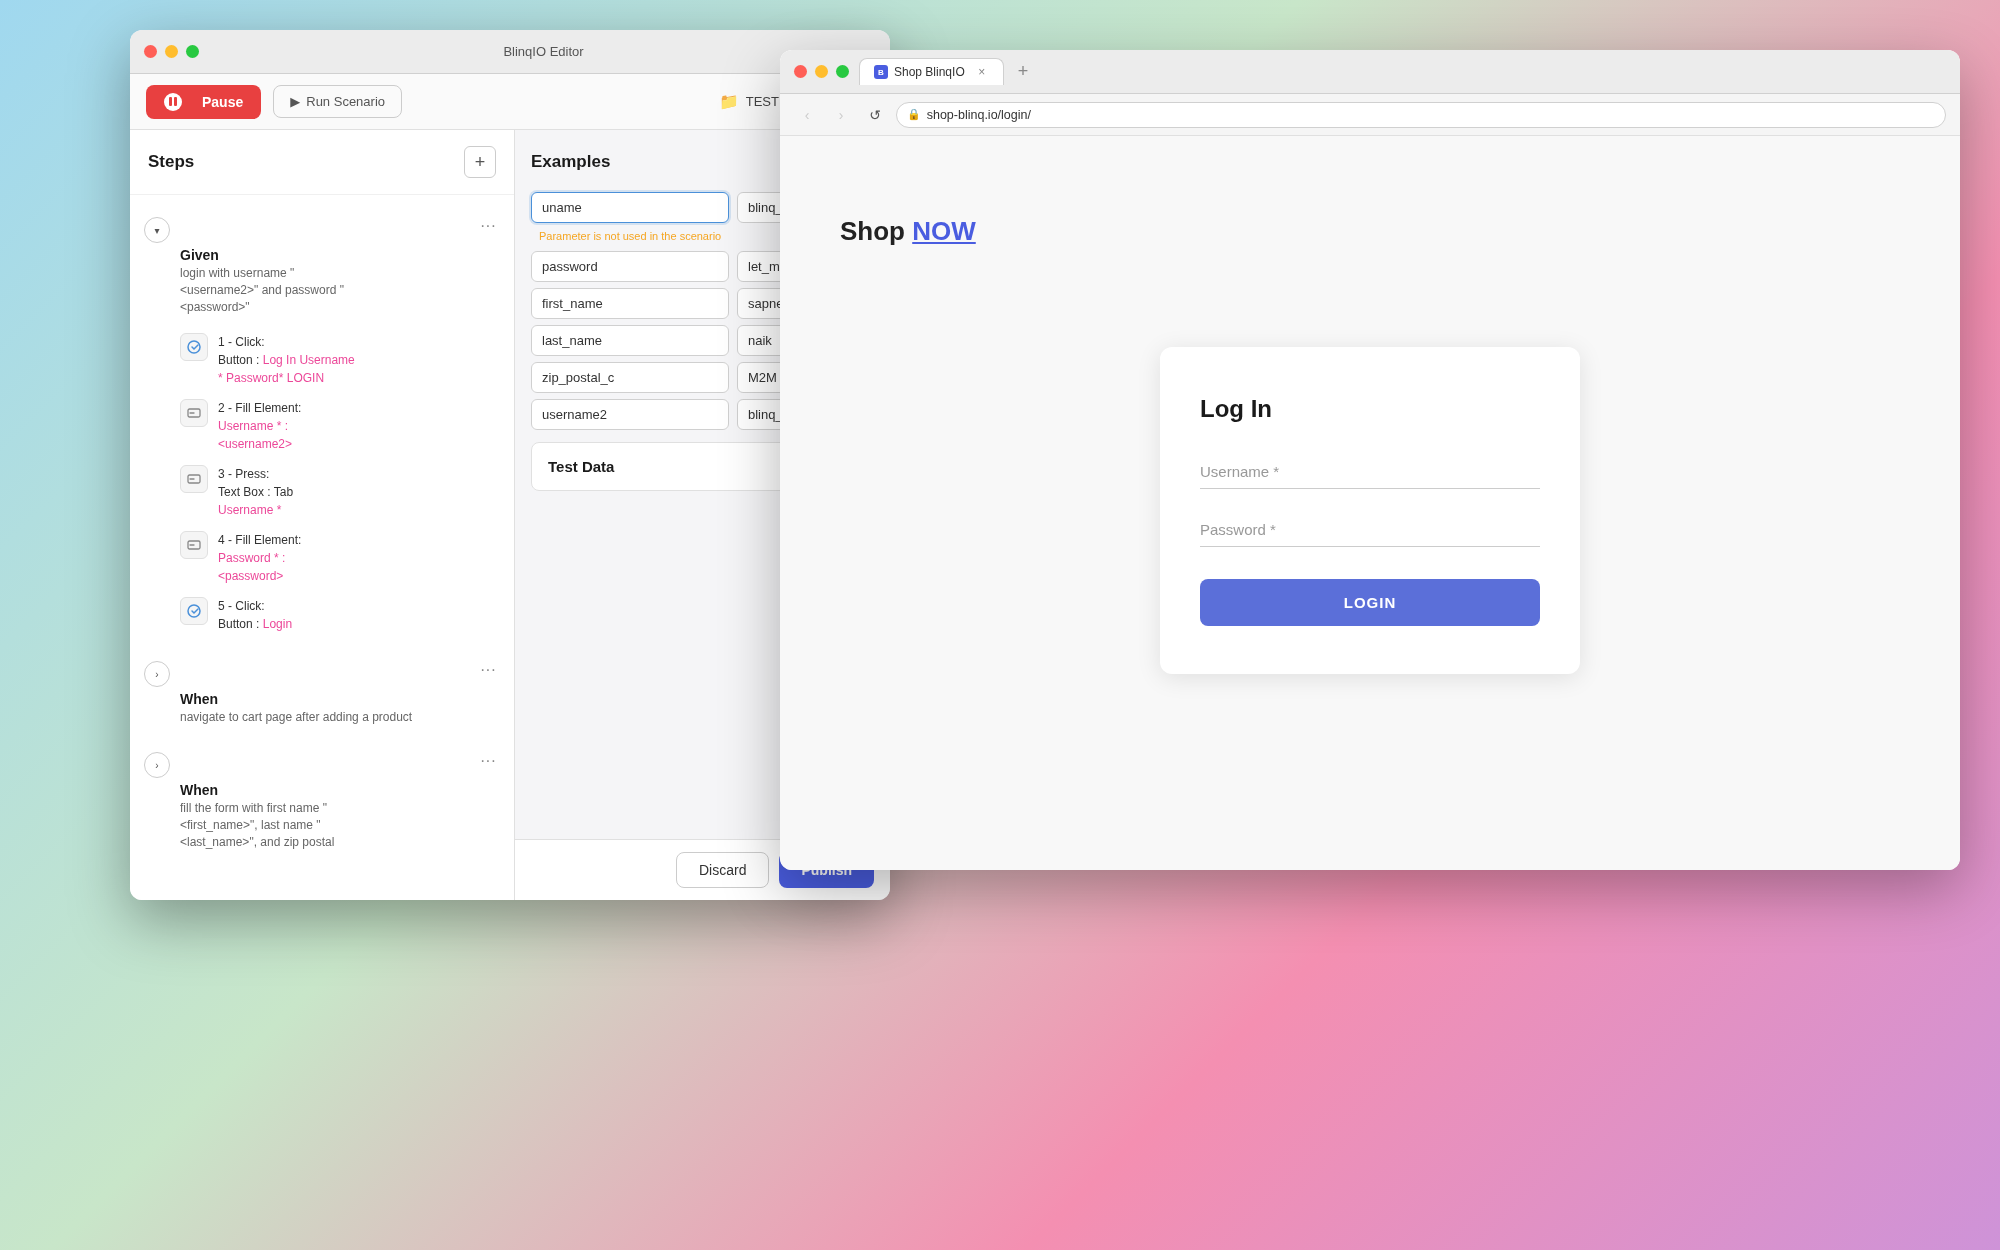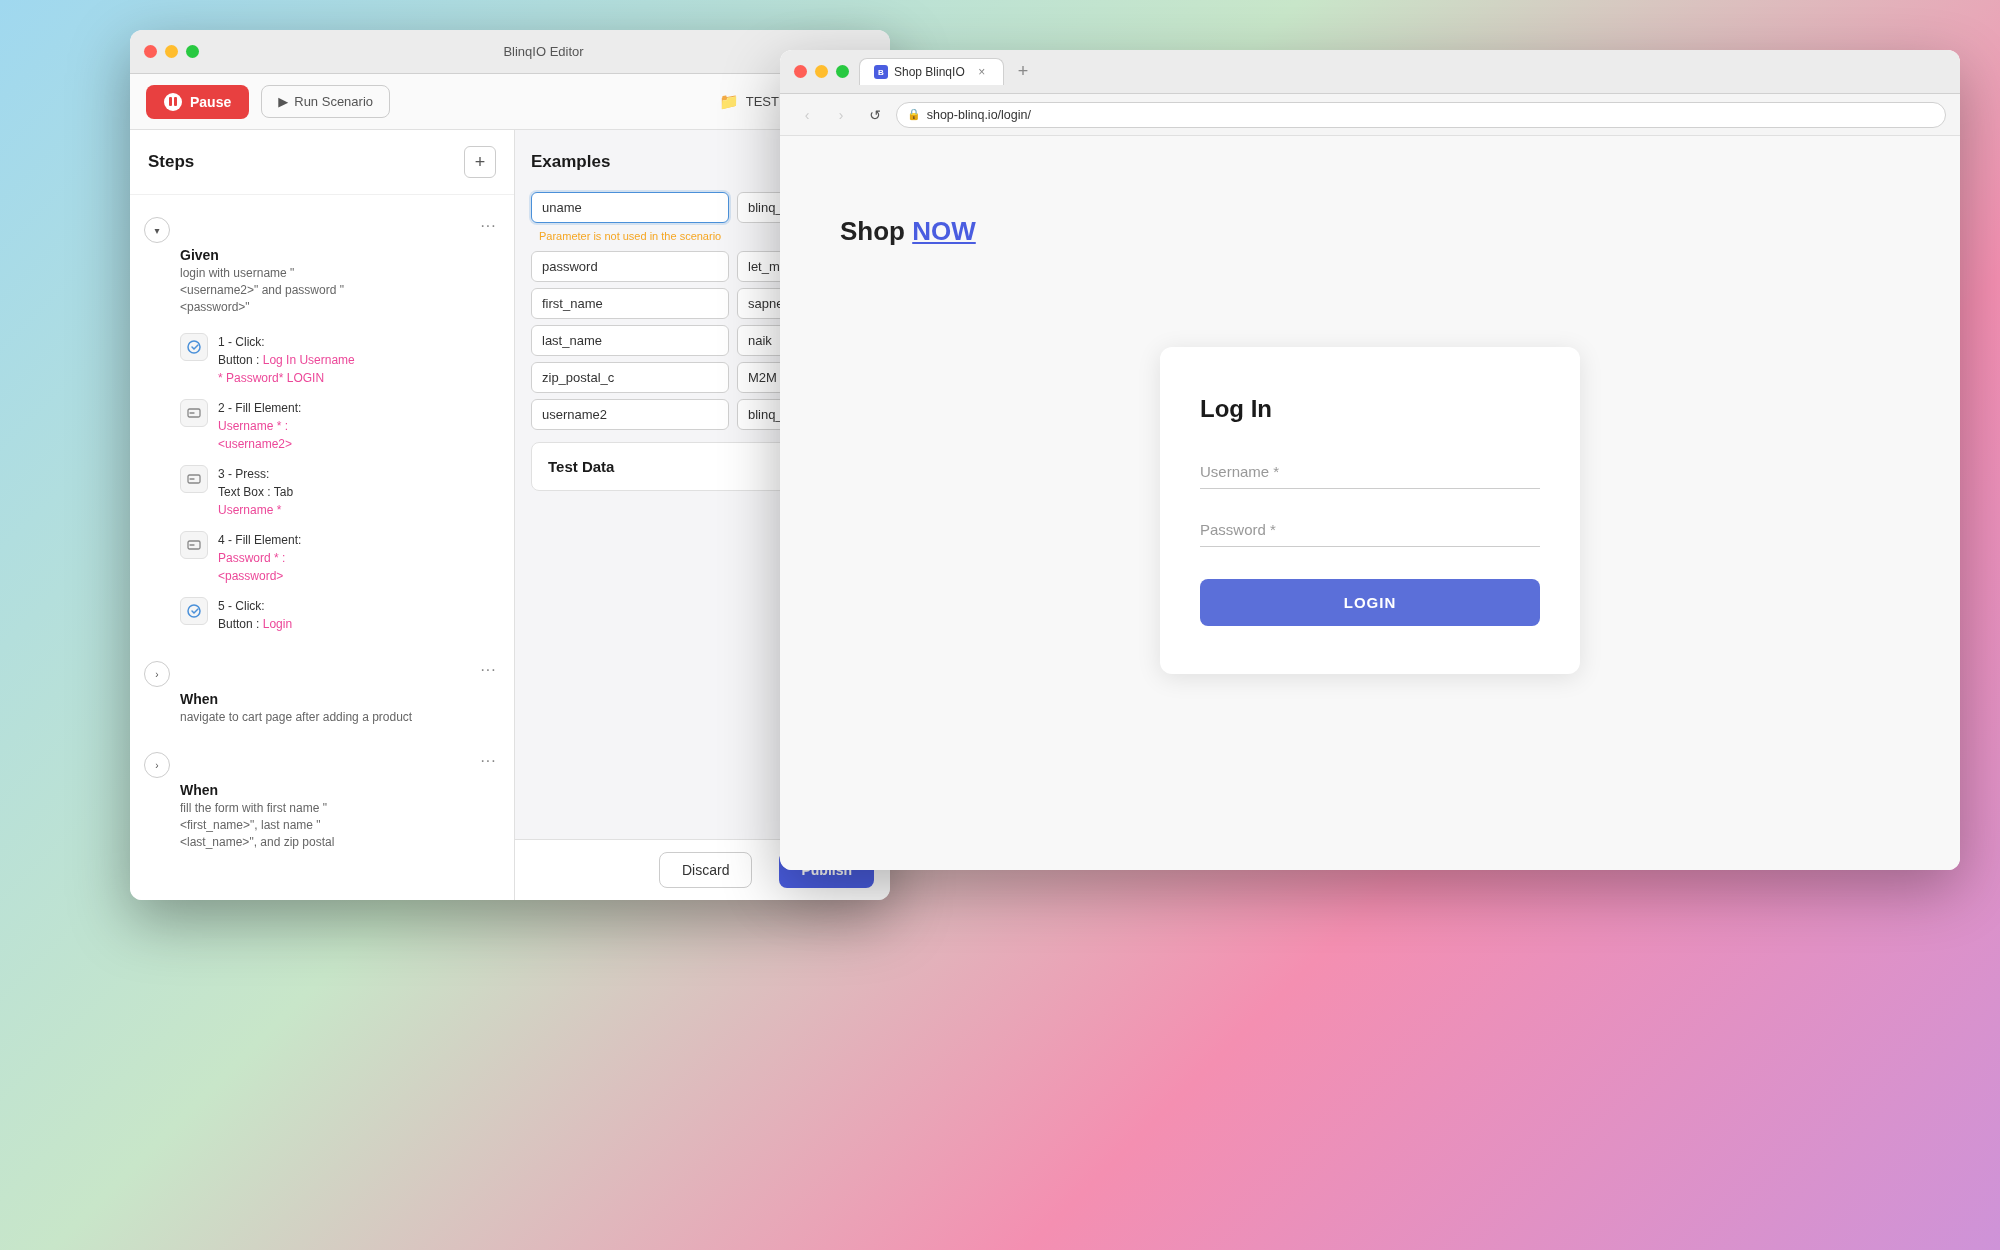--- a/index.html
+++ b/index.html
@@ -77,21 +77,21 @@
     .btn-pause {
       background: #e84040;
       color: white;
       border: none;
       border-radius: 8px;
       padding: 8px 18px;
       font-size: 14px;
       font-weight: 600;
       display: flex;
       align-items: center;
-      gap: 8px;
+      gap: 20px;
       cursor: pointer;
     }
 
     .pause-icon-circle {
       width: 18px;
       height: 18px;
       background: white;
       border-radius: 50%;
       display: flex;
       align-items: center;
@@ -413,21 +413,21 @@
       color: #1a1a1a;
     }
 
     
     .bottom-bar {
       background: white;
       border-top: 1px solid #e0e0e0;
       padding: 12px 16px;
       display: flex;
       justify-content: flex-end;
-      gap: 27px;
+      gap: 10px;
       flex-shrink: 0;
     }
 
     .btn-discard {
       background: white;
       border: 1px solid #ccc;
       border-radius: 8px;
       padding: 9px 22px;
       font-size: 14px;
       color: #333;

